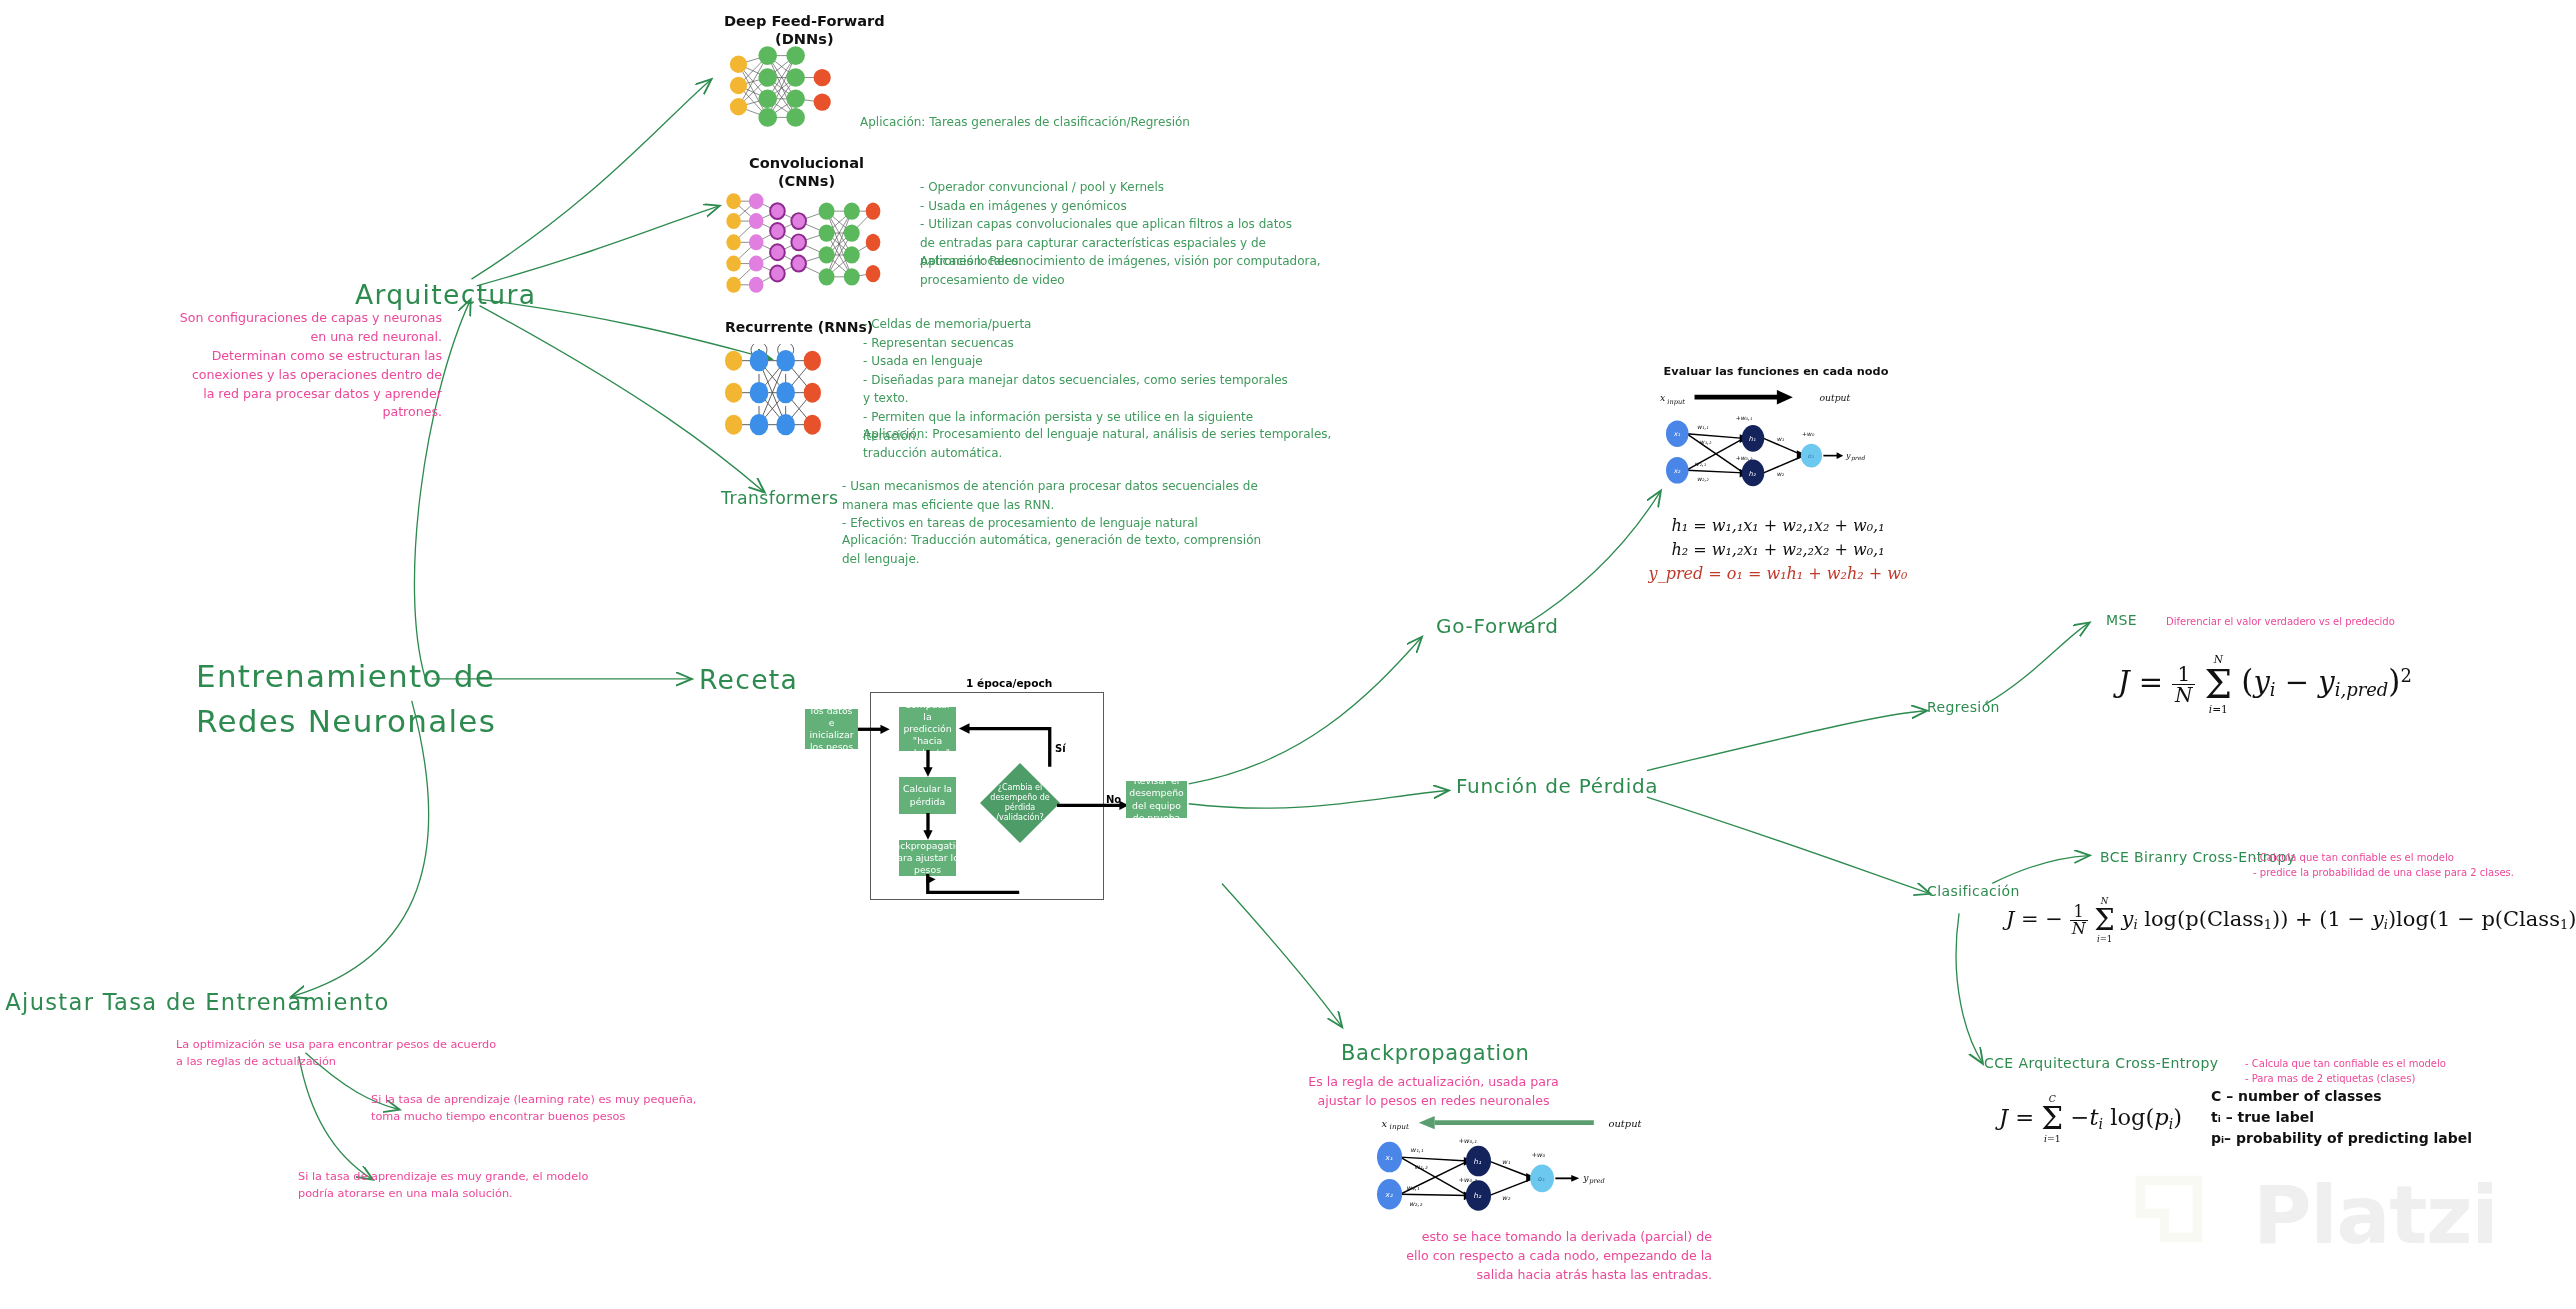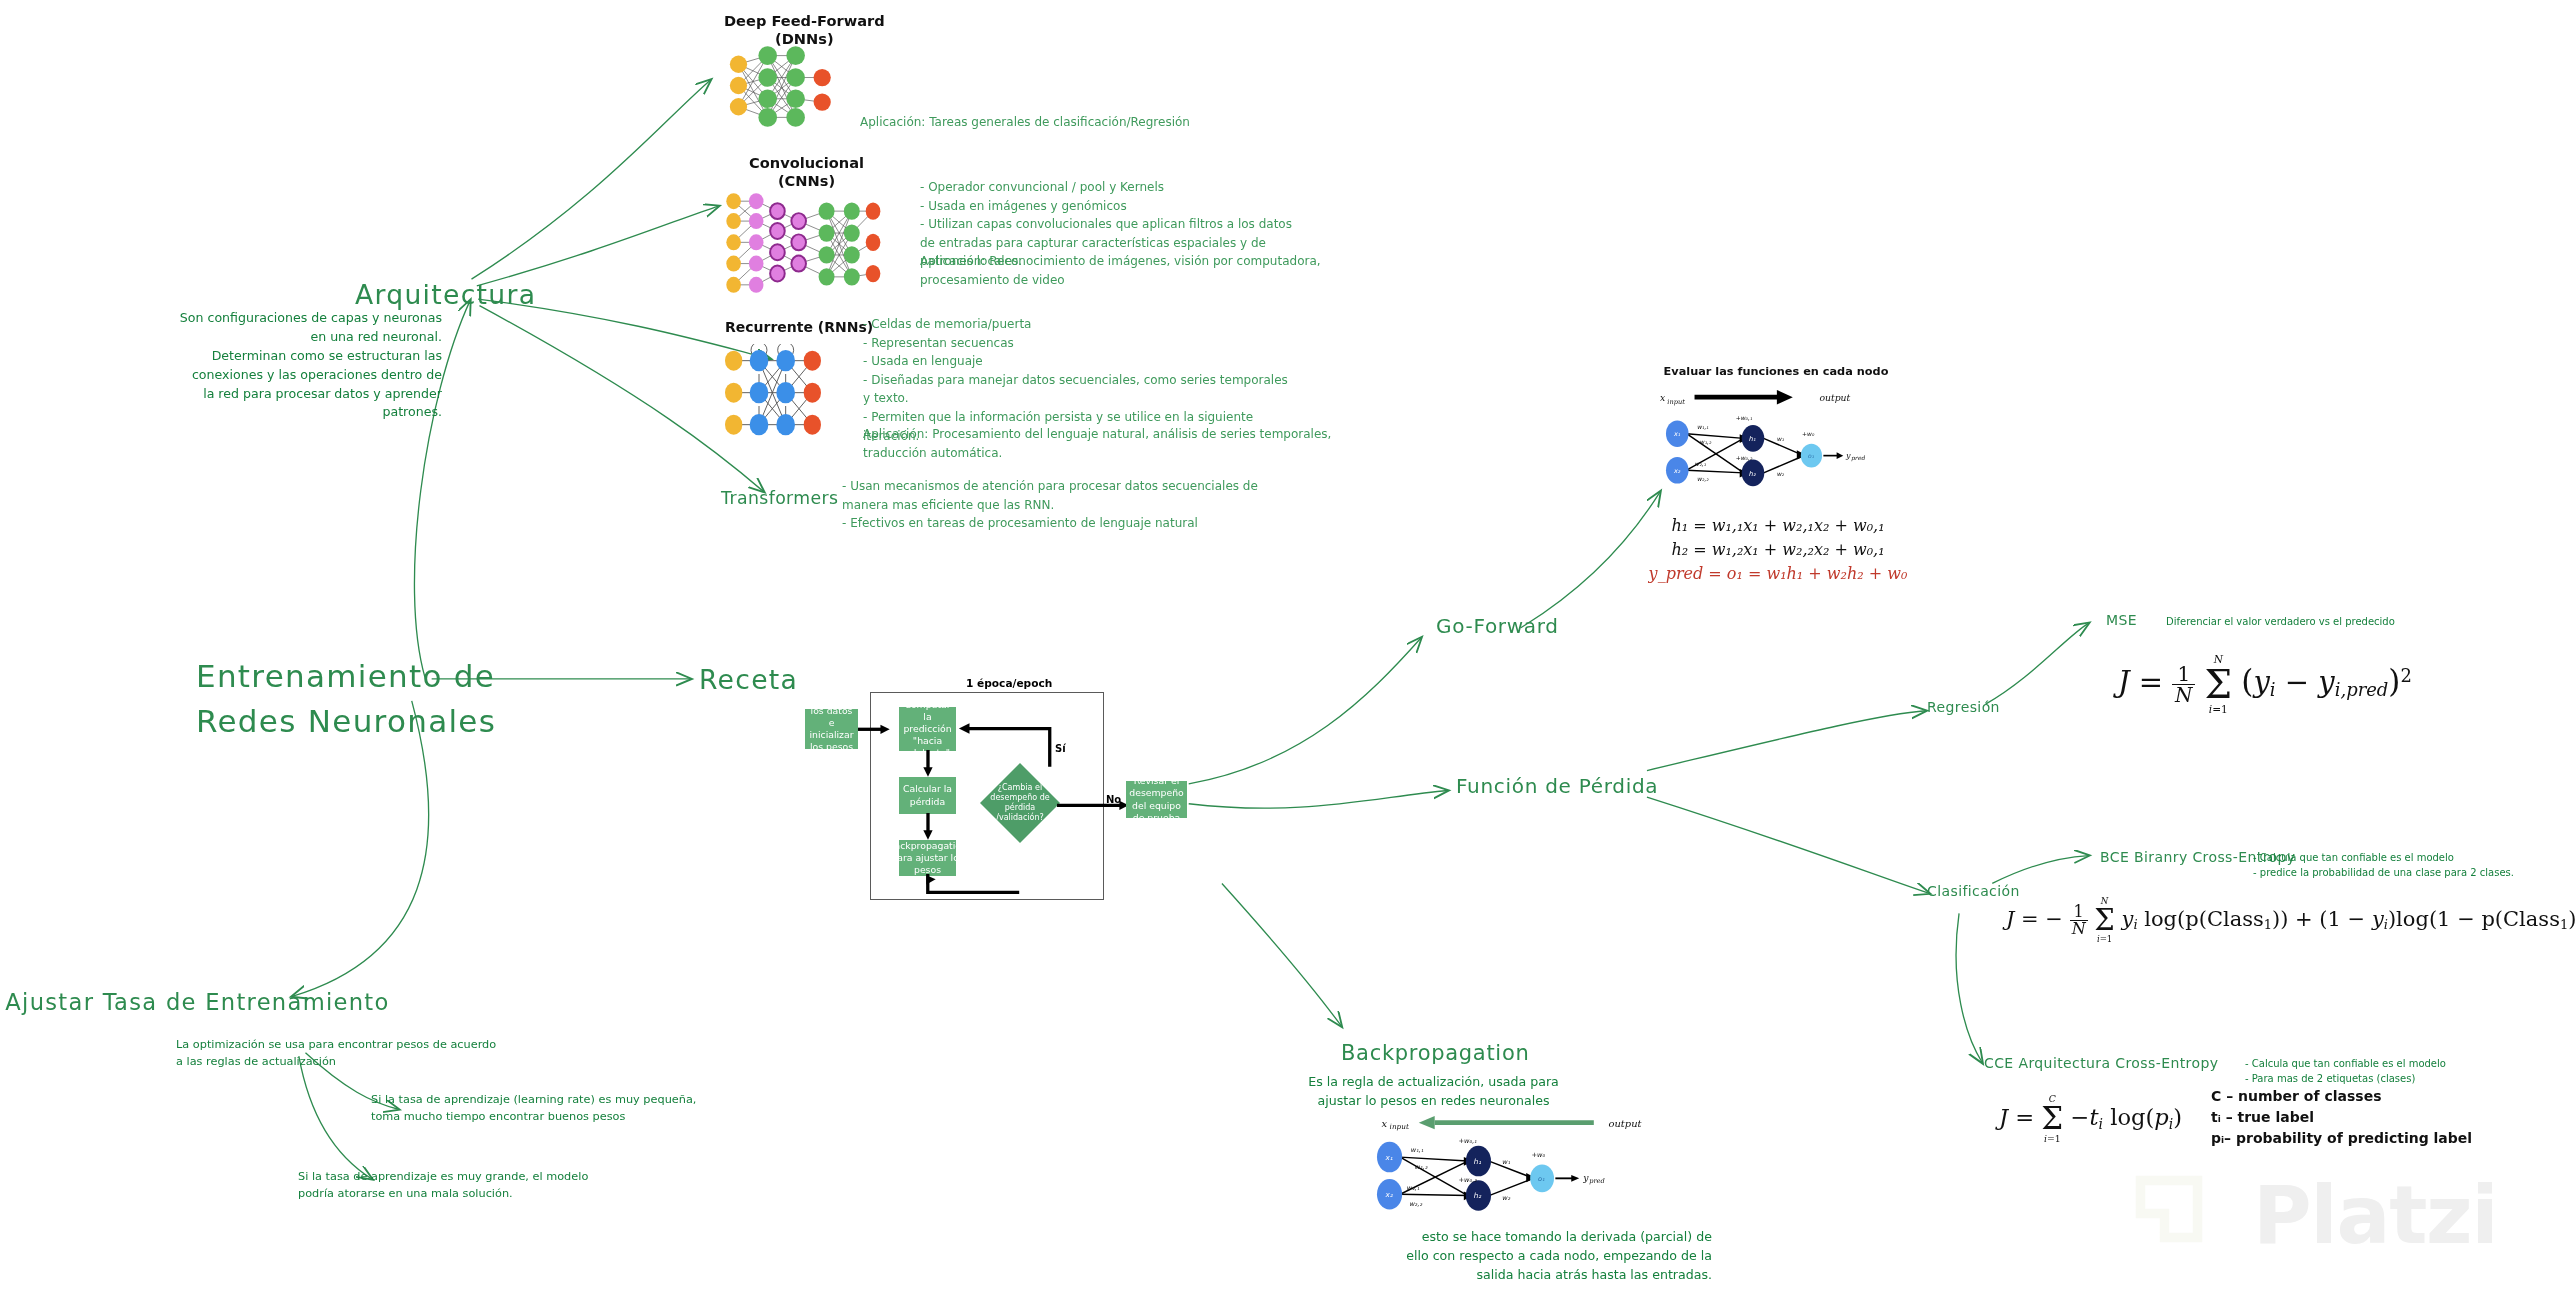--- a/index.html
+++ b/index.html
@@ -5,21 +5,21 @@
   html,body{margin:0;padding:0;background:#fff;}
   body{width:2576px;height:1310px;position:relative;overflow:hidden;
        font-family:"DejaVu Sans",sans-serif;}
   .canvas{position:absolute;inset:0;}
   svg.links{position:absolute;left:0;top:0;width:2576px;height:1310px;pointer-events:none;}
   .node{position:absolute;color:#2e8b4f;}
   .branch-title{font-size:26.6px;letter-spacing:1.3px;color:#2e8b4f;white-space:nowrap;}
   .root-title{font-size:31px;line-height:1.45;letter-spacing:1.3px;color:#2e8b4f;}
   .sub-title{font-size:20px;letter-spacing:0.7px;color:#2e8b4f;white-space:nowrap;}
   .leaf-title{font-size:14px;letter-spacing:0.4px;color:#2e8b4f;white-space:nowrap;}
-  .desc{font-size:12.6px;line-height:1.5;color:#15803d;}
+  .desc{font-size:12.6px;line-height:1.5;color:#ec4899;}
   .desc.small{font-size:11.3px;line-height:1.5;}
   .desc.tiny{font-size:10px;line-height:1.5;}
   .bullets{font-size:12px;line-height:1.55;color:#3f9a5c;}
   .hdr{font-weight:bold;font-size:14.6px;color:#111;text-align:center;line-height:1.25;}
   .hdr.sm{font-size:14px;}
   .blk{position:absolute;}
   
   .fc-wrap{position:absolute;}
   .fc-box{position:absolute;background:#63b179;color:#fff;font-size:9.3px;
           line-height:1.3;display:flex;align-items:center;justify-content:center;
@@ -315,20 +315,22 @@
   </div>
   <div class="blk bullets" style="left:863px;top:425px;width:564px;white-space:pre-line;">Aplicación: Procesamiento del lenguaje natural, análisis de series temporales,
 traducción automática.</div>
 
   <div class="node leaf-title" style="left:721px;top:488px;font-size:17.3px;">Transformers</div>
   <div class="blk bullets" style="left:842px;top:477px;width:551px;">
     <div>- Usan mecanismos de atención para procesar datos secuenciales de</div>
     <div>manera mas eficiente que las RNN.</div>
     <div>- Efectivos en tareas de procesamiento de lenguaje natural</div>
   </div>
+  <div class="blk bullets" style="left:842px;top:531px;width:564px;white-space:pre-line;">Aplicación: Traducción automática, generación de texto, comprensión
+del lenguaje.</div>
 
   <div class="node branch-title" style="left:699px;top:664px;">Receta</div>
 
   <div class="fc-wrap" style="left:870px;top:677px;width:319px;height:226px;">
     <div class="fc-epoch" style="left:96px;top:0px;">1 época/epoch</div>
     <div class="fc-outline" style="left:0px;top:14.6px;width:232px;height:206px;"></div>
     <div class="fc-outline" style="left:18.6px;top:21px;width:213px;height:194px;border:none;"></div>
 
     <div class="fc-box" style="left:-65px;top:32px;width:53px;height:40px;">Preparar los datos e inicializar los pesos de la red</div>
     <svg style="position:absolute;left:-12px;top:45px;" width="33" height="14.6" viewBox="0 0 50 22">

